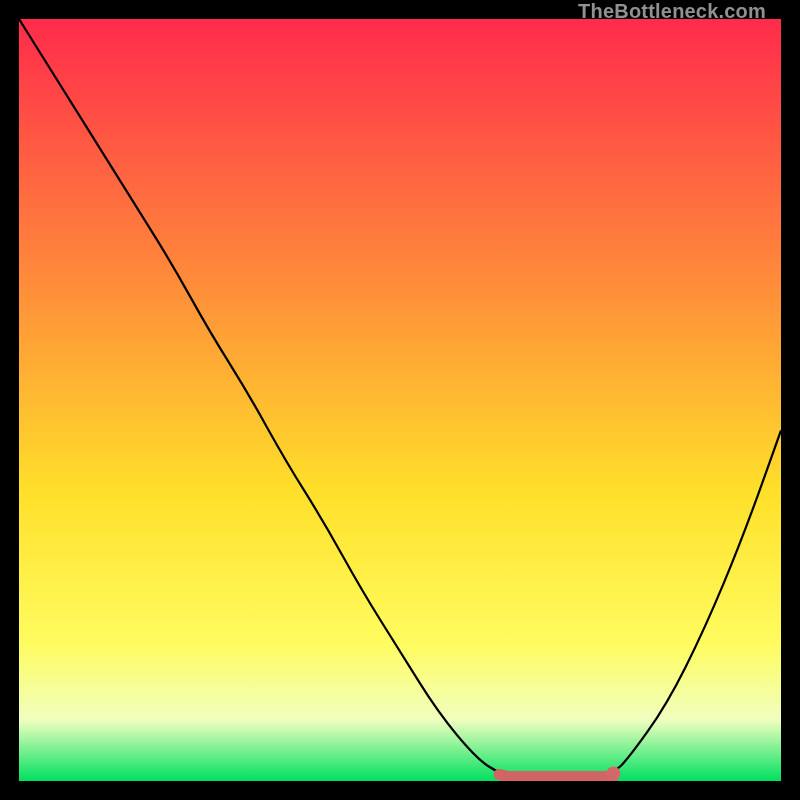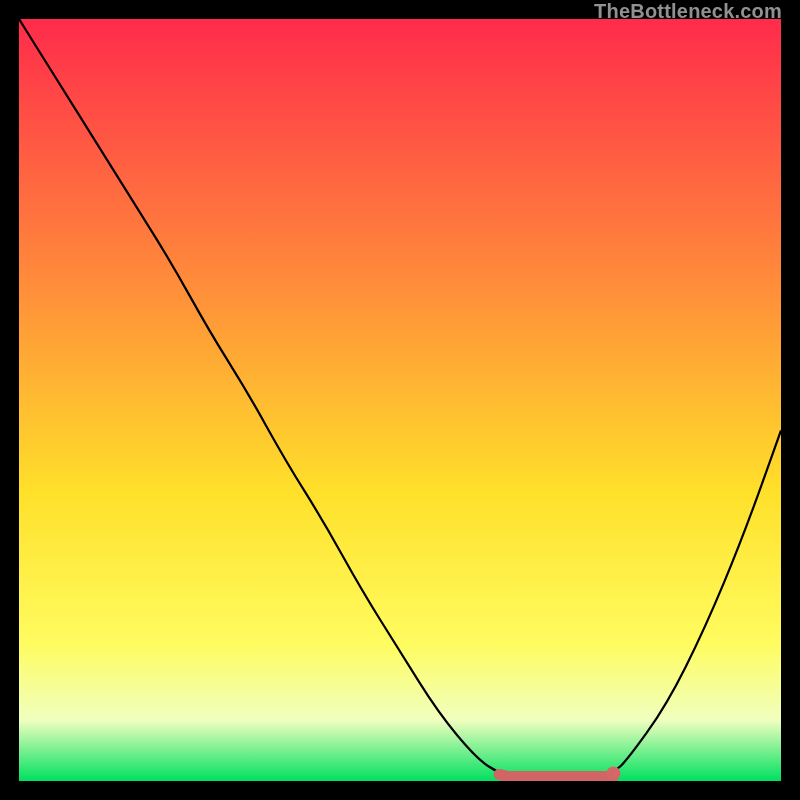--- a/index.html
+++ b/index.html
@@ -22,21 +22,21 @@
     position: absolute;
     left: 19px;
     top: 19px;
     width: 762px;
     height: 762px;
     display: block;
   }
   .watermark {
     position: absolute;
     top: 0px;
-    right: 18px;
+    right: 34px;
     font-family: Arial, Helvetica, sans-serif;
     font-size: 20px;
     font-weight: 600;
     color: #919191;
     letter-spacing: 0.2px;
   }
 </style>
 </head>
 <body>
 

